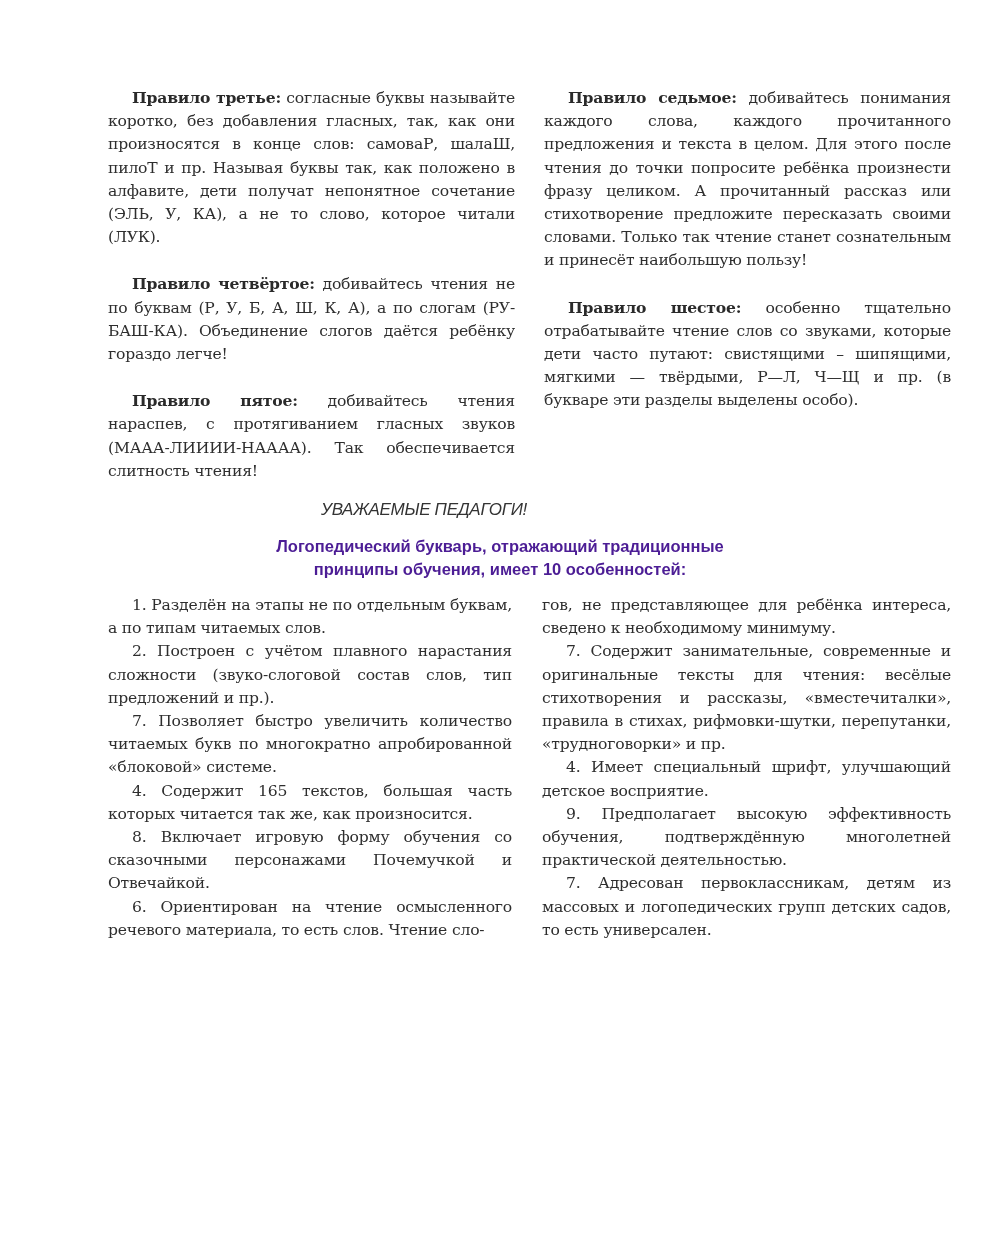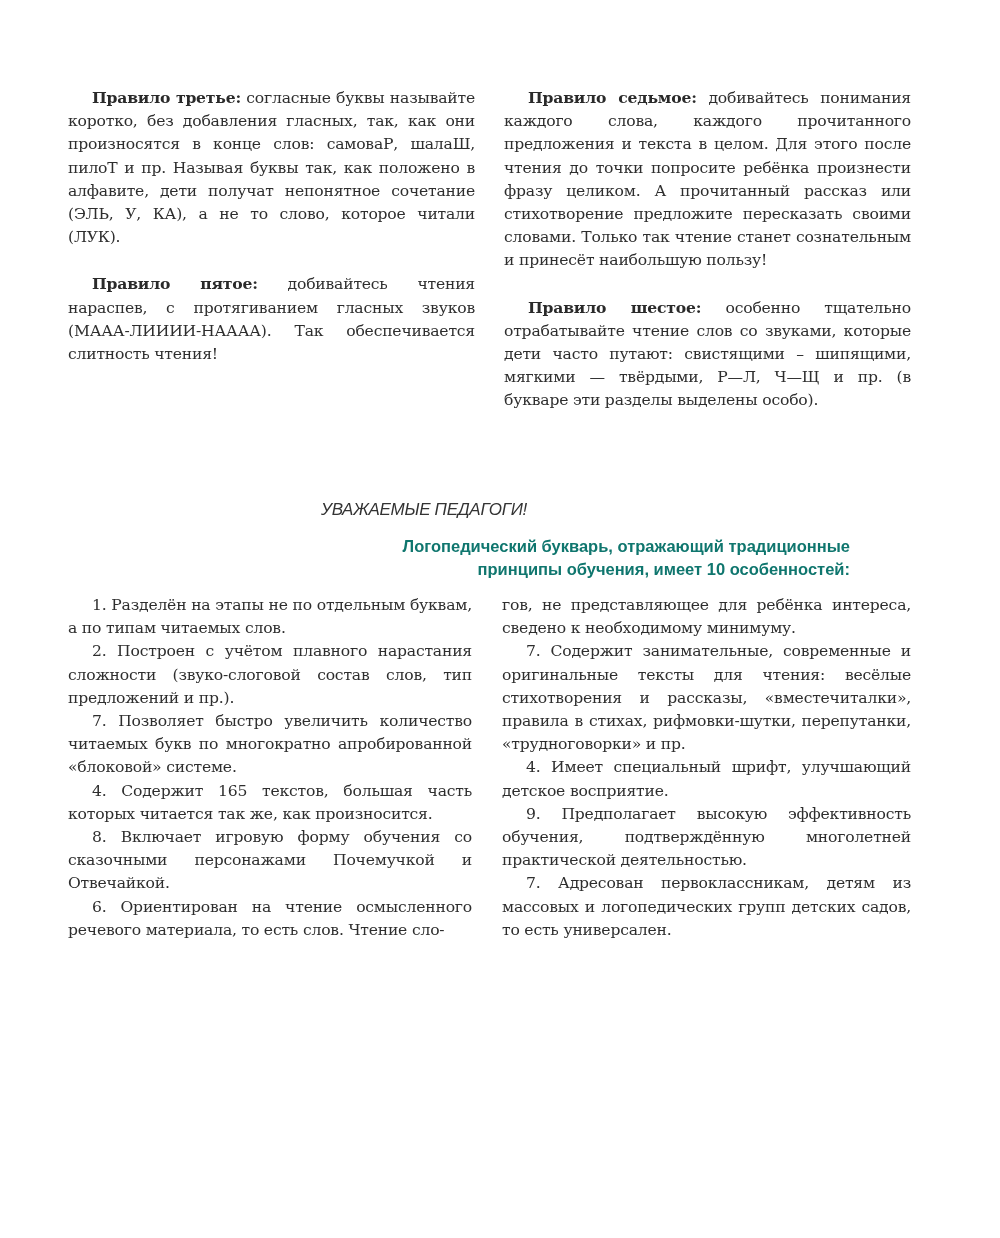--- a/index.html
+++ b/index.html
@@ -1,38 +1,39 @@
 <!DOCTYPE html>
 <html><head>
 <meta charset="utf-8">
 <style>
   html, body { margin: 0; padding: 0; background: #ffffff; }
   body { width: 1000px; height: 1238px; position: relative; overflow: hidden; color: #2e2e2e; }
   .page { position: absolute; left: 0; top: 0; width: 1000px; height: 1238px; }
-  .serif { font-family: "DejaVu Serif", "Liberation Serif", serif; font-size: 15.6px; line-height: 23.2px; letter-spacing: -0.2px; }
+  .serif { font-family: "DejaVu Serif", "Liberation Serif", serif; font-size: 15.6px; line-height: 23.2px; letter-spacing: -0.2px; margin-left: 40px; }
   .col { position: absolute; text-align: justify; hyphens: manual; }
   .col p { margin: 0; text-indent: 24px; }
   .rule { margin-bottom: 23px !important; }
   .rule b { font-weight: bold; color: #2a2a2a; }
   .top-left { left: 68px; top: 86px; width: 407px; }
   .top-right { left: 504px; top: 86px; width: 407px; }
   .heading-italic { position: absolute; left: 0; width: 848px; top: 500px; text-align: center; font-family: "Liberation Sans", sans-serif; font-style: italic; font-size: 17px; letter-spacing: -0.3px; color: #333; }
-  .heading-bold { position: absolute; left: 150px; width: 700px; top: 535px; text-align: right; font-family: "Liberation Sans", sans-serif; font-weight: bold; font-size: 16.5px; line-height: 22.5px; color: #0f766e; }
+  .heading-bold { position: absolute; left: 150px; width: 700px; top: 535px; text-align: center; font-family: "Liberation Sans", sans-serif; font-weight: bold; font-size: 16.5px; line-height: 22.5px; color: #4c1d95; }
   .bot-left { left: 68px; top: 594px; width: 404px; }
   .bot-right { left: 502px; top: 594px; width: 409px; }
   .bot-right p.cont { text-indent: 0; }
   .feature { margin: 0; }
 </style>
 </head>
 <body>
 
 <div class="page">
 
   <div class="col top-left serif">
     <p class="rule"><b>Правило третье:</b><span> согласные буквы называйте коротко, без добавления гласных, так, как они произносятся в конце слов: самоваР, шалаШ, пилоТ и пр. Называя буквы так, как положено в алфавите, дети получат непонятное сочетание (ЭЛЬ, У, КА), а не то слово, которое читали (ЛУК).</span></p>
+    <p class="rule"><b>Правило четвёртое:</b><span> добивайтесь чтения не по буквам (Р, У, Б, А, Ш, К, А), а по слогам (РУ-БАШ-КА). Объединение слогов даётся ребёнку гораздо легче!</span></p>
     <p class="rule"><b>Правило пятое:</b><span> добивайтесь чтения нараспев, с протягиванием гласных звуков (МААА-ЛИИИИ-НАААА). Так обеспечивается слитность чтения!</span></p>
   </div>
 
   <div class="col top-right serif">
     <p class="rule"><b>Правило седьмое:</b><span> добивайтесь понимания каждого слова, каждого прочитанного предложения и текста в целом. Для этого после чтения до точки попросите ребёнка произнести фразу целиком. А прочитанный рассказ или стихотворение предложите пересказать своими словами. Только так чтение станет сознательным и принесёт наибольшую пользу!</span></p>
     <p class="rule"><b>Правило шестое:</b><span> особенно тщательно отрабатывайте чтение слов со звуками, которые дети часто путают: свистящими – шипящими, мягкими — твёрдыми, Р—Л, Ч—Щ и пр. (в букваре эти разделы выделены особо).</span></p>
   </div>
 
   <div class="heading-italic">УВАЖАЕМЫЕ ПЕДАГОГИ!</div>
   <div class="heading-bold">

